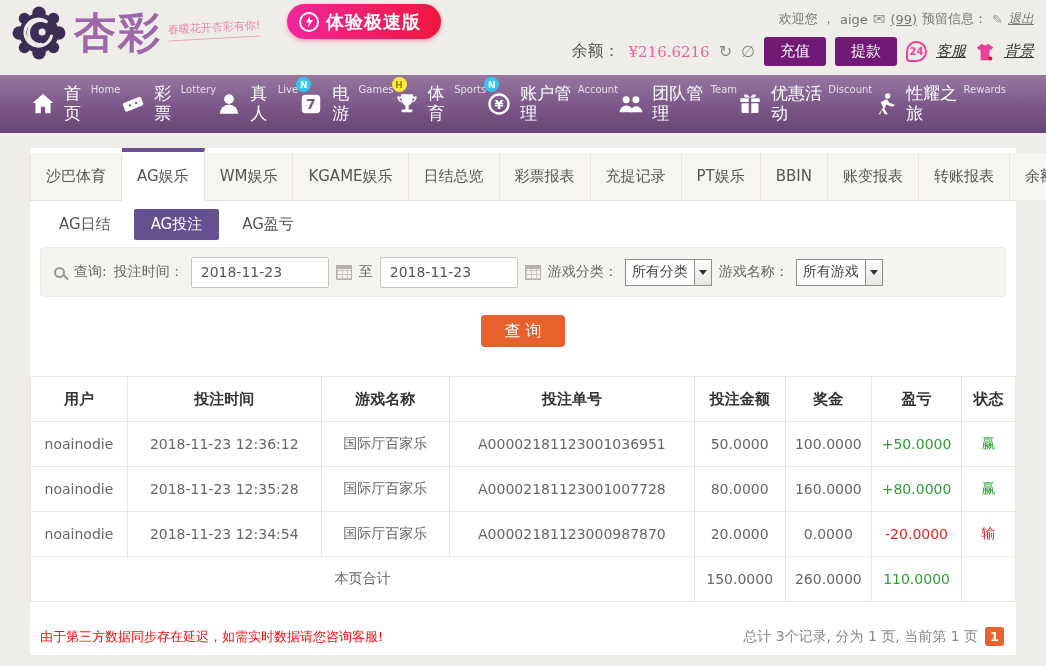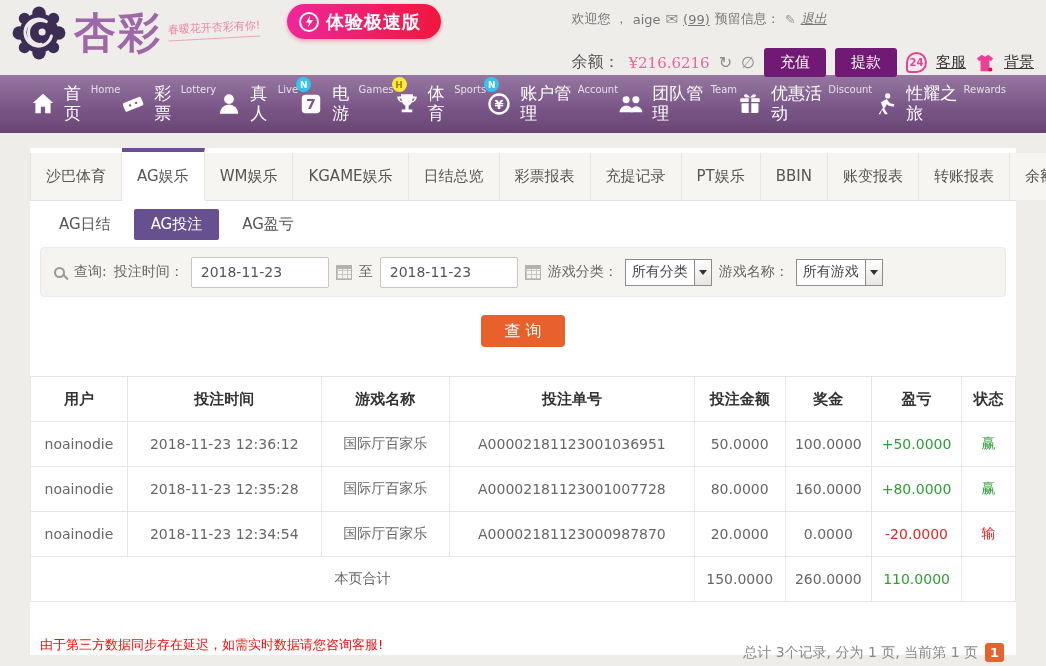--- a/index.html
+++ b/index.html
@@ -14,32 +14,32 @@
   .logo-tagline { font-size:11px; color:#e887ac; margin-left:6px; margin-top:-8px; border-bottom:1px solid #e8a5bf; padding-bottom:3px; transform:rotate(-3deg); white-space:nowrap; }
   .speed-btn { position:absolute; left:287px; top:4px; height:35px; padding:0 20px 0 12px; border-radius:18px;
     background:linear-gradient(90deg,#f1269b,#f0173c); display:flex; align-items:center; gap:7px; cursor:pointer;
     box-shadow:0 2px 4px rgba(240,23,80,.35); }
   .speed-btn-icon { width:20px; height:20px; border:2px solid #fff; border-radius:50%; position:relative; }
   .speed-btn-icon::after { content:""; position:absolute; left:5px; top:2px; width:7px; height:12px; background:#fff;
     clip-path:polygon(60% 0,0 58%,42% 58%,28% 100%,100% 38%,50% 38%); }
   .speed-btn-label { color:#fff; font-size:18px; font-weight:bold; letter-spacing:1px; }
 
   .top-right { position:absolute; right:12px; top:10px; text-align:right; }
-  .tr-row1 { font-size:13px; color:#777; display:flex; align-items:center; gap:5px; }
+  .tr-row1 { font-size:13px; color:#777; display:flex; align-items:center; justify-content:flex-end; gap:5px; }
   .mail-icon { font-size:15px; color:#8a8a8a; }
   .mail-count { text-decoration:underline; cursor:pointer; color:#777; }
   .edit-icon { font-size:13px; color:#999; cursor:pointer; }
   .logout { font-style:italic; text-decoration:underline; color:#777; cursor:pointer; }
-  .tr-row2 { margin-top:20px; display:flex; align-items:center; justify-content:center; gap:9px; }
+  .tr-row2 { margin-top:9px; display:flex; align-items:center; justify-content:center; gap:9px; }
   .balance-label { font-size:16px; color:#555; }
   .balance-value { font-size:15px; color:#ee61a4; font-family:"DejaVu Serif","Liberation Serif",serif; }
   .refresh-icon, .hide-icon { font-size:16px; color:#8a8a8a; cursor:pointer; }
   .btn-mauve { background:#701a75; color:#fff; font-size:15px; padding:5px 16px; border:none; border-radius:3px; cursor:pointer; }
   .icon-24 { width:21px; height:21px; border:2px solid #ee3f98; border-radius:50% 50% 50% 4px; color:#ee3f98; font-size:10px; font-weight:bold; display:flex; align-items:center; justify-content:center; }
-  .svc-link { font-size:15px; color:#333; text-decoration:underline; cursor:pointer; }
+  .svc-link { font-size:15px; color:#333; text-decoration:underline; cursor:pointer;font-style:italic; }
   .shirt-icon { width:20px; height:18px; }
 
   
   .nav { height:58px; background:linear-gradient(180deg,#96779f 0%,#7b5789 55%,#684672 100%);
     display:flex; align-items:center; justify-content:space-between; padding:0 40px 0 30px; }
   .nav-item { display:flex; align-items:center; gap:8px; cursor:pointer; color:#fff; }
   .nav-icon { width:26px; height:26px; display:flex; align-items:center; justify-content:center; }
   .nav-icon svg { width:26px; height:26px; fill:#fff; }
   .nav-text { display:flex; flex-direction:row; line-height:1.15; position:relative; }
   .nav-zh { font-size:17px; }
@@ -79,21 +79,21 @@
 
   table { width:100%; border-collapse:collapse; margin-top:29px; table-layout:fixed; }
   th, td { border:1px solid #e9e6e3; text-align:center; overflow:hidden; white-space:nowrap; }
   th { height:45px; font-size:15px; color:#333; font-weight:bold; }
   td { height:45px; font-size:14px; color:#666; }
   .green { color:#2e9e35; }
   .red { color:#e02626; }
 
   .card-footer { display:flex; justify-content:space-between; align-items:center; padding:25px 12px 0 10px; }
   .notice { color:#f20d0d; font-size:13px; }
-  .pagination { display:flex; align-items:center; gap:7px; color:#888; font-size:14px;margin-top:16px; }
+  .pagination { display:flex; align-items:center; gap:7px; color:#888; font-size:14px; }
   .page-badge { width:19px; height:19px; background:#e8622e; color:#fff; border-radius:3px; font-size:13px; font-weight:bold;
     display:flex; align-items:center; justify-content:center; cursor:pointer; }
 </style>
 </head>
 <body>
 
 <div class="page">
 
   <div class="topbar">
     <div class="logo">

